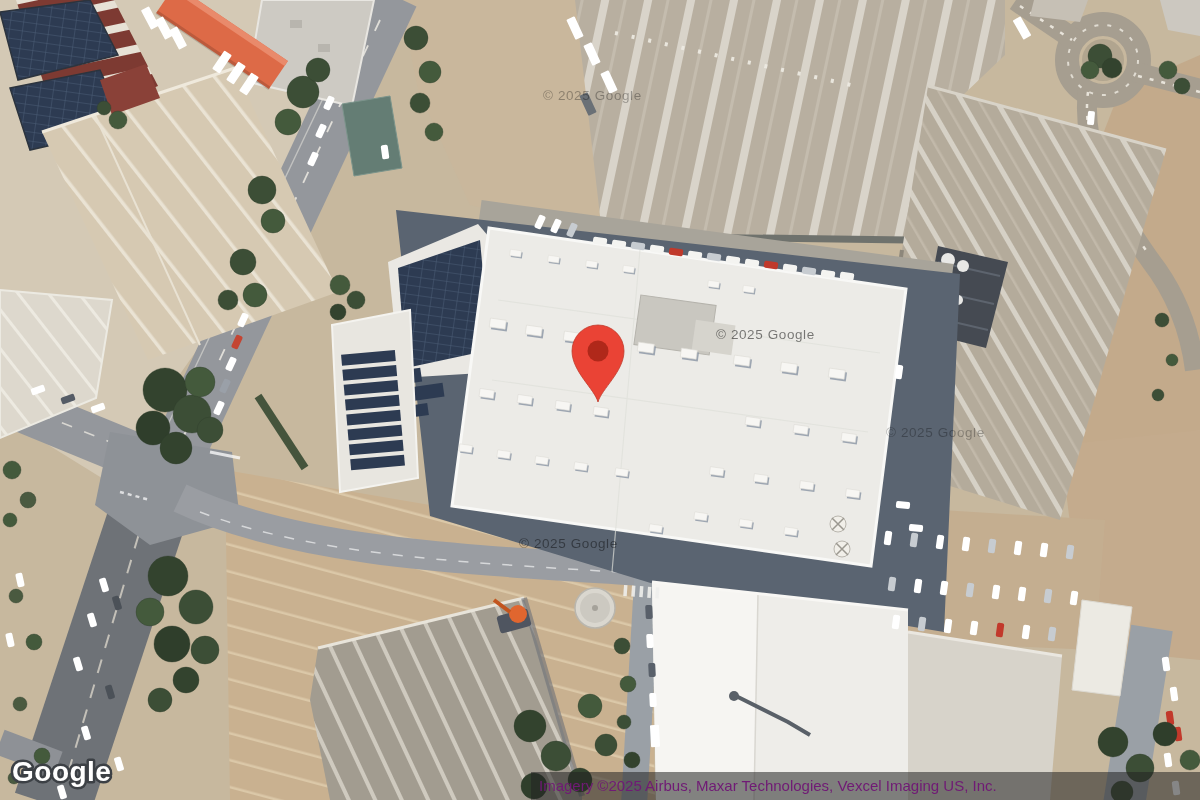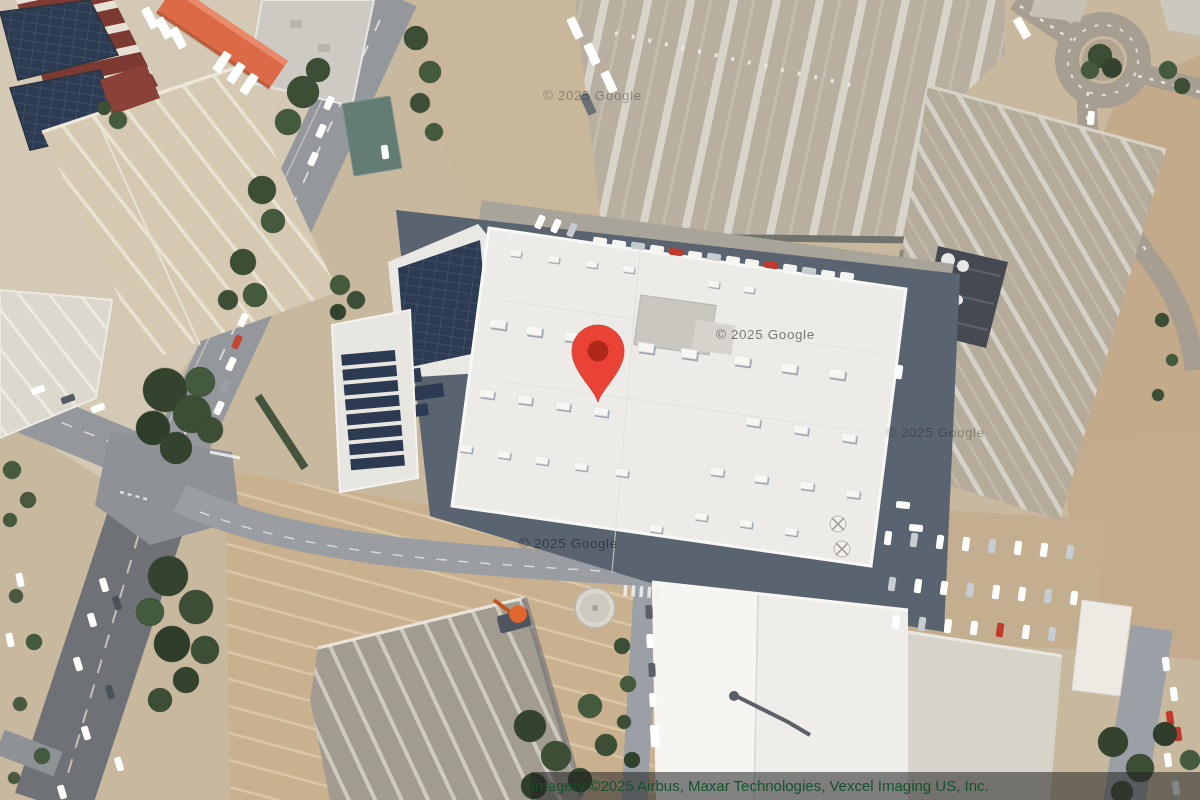--- a/index.html
+++ b/index.html
@@ -8,22 +8,22 @@
   .viewport{position:absolute;inset:0;}
   svg.scene{position:absolute;left:0;top:0;display:block;}
   .watermark{position:absolute;color:#000000;font-size:13.5px;letter-spacing:.6px;
              white-space:nowrap;pointer-events:none;}
   .wm1{left:716px;top:327px;opacity:.5;}
   .wm2{left:519px;top:536px;opacity:.42;}
   .wm3{left:543px;top:88px;opacity:.3;}
   .wm4{left:886px;top:425px;opacity:.28;}
   .logo-wrap{position:absolute;left:8px;top:750px;width:140px;height:44px;}
   .attrib{position:absolute;left:531px;top:772px;right:0;bottom:0;
-          background:rgba(34,34,34,.55);color:#14532d;font-size:15px;line-height:28px;
-          padding-left:0;white-space:nowrap;overflow:hidden;}
+          background:rgba(34,34,34,.55);color:#701a75;font-size:15px;line-height:28px;
+          padding-left:8px;white-space:nowrap;overflow:hidden;}
 </style>
 </head>
 <body>
 
 <div class="viewport">
 <svg class="scene" width="1200" height="800" viewBox="0 0 1200 800">
   <defs>
     <pattern id="ribTC" width="42" height="42" patternUnits="userSpaceOnUse" patternTransform="rotate(12)">
       <rect width="42" height="42" fill="#b8afa0"></rect>
           <rect width="8" height="42" fill="#d9d4ca"></rect>
@@ -422,17 +422,22 @@
     <path d="M0,0 C-3.5,-13 -26,-30.5 -26,-51 a26,26 0 1 1 52,0 C26,-30.5 3.5,-13 0,0 Z" stroke="#c13a2b" stroke-width="0.8" fill="#EA4335"></path>
     <circle cy="-51" r="10.5" fill="#B0281A"></circle>
   </g>
 </svg>
 
 <span class="watermark wm1">© 2025 Google</span>
 <span class="watermark wm2">© 2025 Google</span>
 <span class="watermark wm3">© 2025 Google</span>
 <span class="watermark wm4">© 2025 Google</span>
 
+<div class="logo-wrap">
+  <svg width="140" height="44">
+    <text x="4" y="31" font-family="Liberation Sans, sans-serif" font-size="28" font-weight="bold" letter-spacing="0.5" fill="#ffffff" stroke="#3c4045" stroke-width="5" paint-order="stroke" stroke-linejoin="round">Google</text>
+  </svg>
+</div>
 
 <div class="attrib">
   <span>Imagery ©2025 Airbus, Maxar Technologies, Vexcel Imaging US, Inc.</span>
 </div>
 </div>
 
 </body></html>

